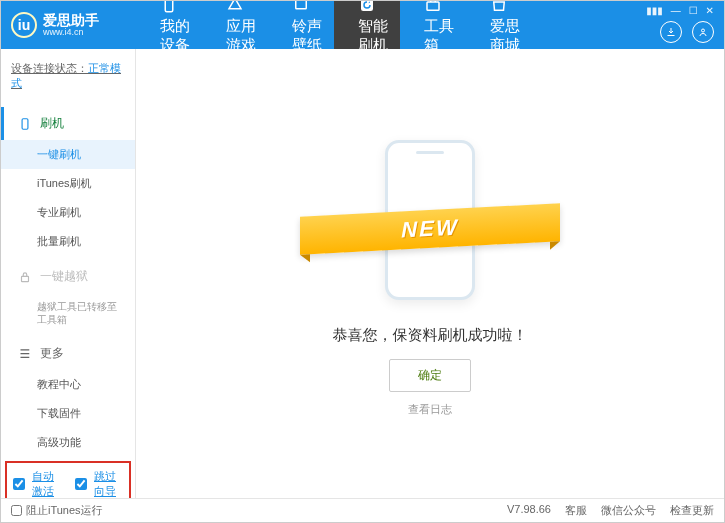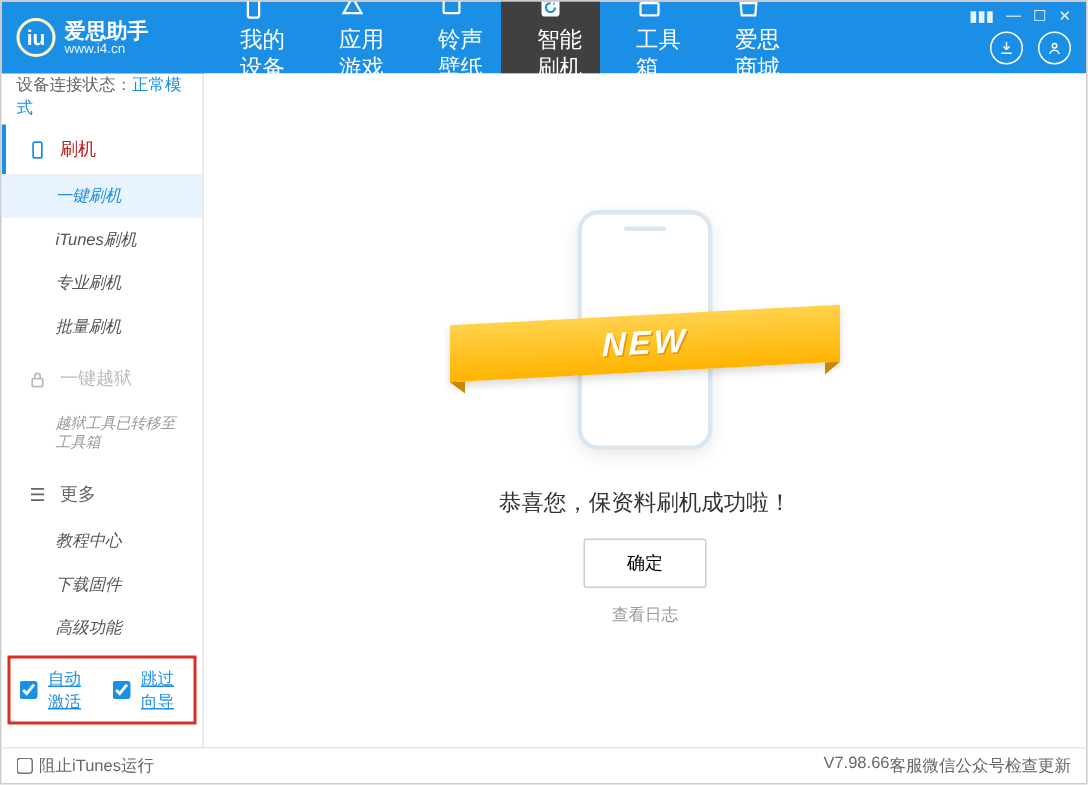--- a/index.html
+++ b/index.html
@@ -21,56 +21,56 @@
     
     .window-controls { position: absolute; top: 0; right: 6px; display: flex; gap: 8px; font-size: 10px; padding: 4px; }
     .win-btn { cursor: pointer; opacity: 0.9; }
     
     .header-right { position: absolute; right: 10px; bottom: 6px; display: flex; gap: 10px; }
     .circle-btn { width: 22px; height: 22px; border: 1.5px solid white; border-radius: 50%; display: flex; align-items: center; justify-content: center; cursor: pointer; }
     
     
     .layout { display: flex; height: calc(100% - 48px - 24px); }
     .sidebar { width: 135px; border-right: 1px solid #e5e5e5; display: flex; flex-direction: column; overflow-y: auto; }
-    .conn-status { padding: 0 10px; font-size: 11px; color: #666; }
+    .conn-status { padding: 12px 10px; font-size: 11px; color: #666; text-decoration: underline; }
     .conn-status .val { color: #1b8fe6; }
     
     .side-section { margin-top: 4px; }
     .side-head { display: flex; align-items: center; padding: 8px 14px; gap: 8px; color: #333; cursor: pointer; border-left: 3px solid transparent; }
-    .side-head.active { border-left-color: #1b8fe6; color: #b91c1c; }
+    .side-head.active { border-left-color: #1b8fe6; color: #15803d; }
     .side-head .ic { width: 14px; height: 14px; display: flex; align-items: center; justify-content: center; }
-    .side-sub { padding: 7px 10px 7px 36px; color: #555; cursor: pointer; font-size: 11px; font-style: italic; }
+    .side-sub { padding: 7px 10px 7px 36px; color: #555; cursor: pointer; font-size: 11px; }
     .side-sub.active { background: #e8f3fd; color: #1b8fe6; }
     .side-sub.disabled { color: #999; }
     .side-sub .note { font-size: 10px; color: #999; line-height: 1.3; }
     
     .highlight-box { border: 2px solid #d93025; margin: 4px; padding: 6px 6px; display: flex; gap: 14px; }
     .chk { display: flex; align-items: center; gap: 7px; color: #1b8fe6; font-size: 11px; cursor: pointer; text-decoration: underline; }
     .chk input { accent-color: #1b8fe6; width: 12px; height: 12px; }
     
     
     .main { flex: 1; position: relative; background: #fff; display: flex; flex-direction: column; align-items: center; justify-content: center; }
     .illus { position: relative; width: 200px; height: 180px; display: flex; align-items: center; justify-content: center; }
     .phone { width: 90px; height: 160px; background: #fff; border: 3px solid #dbe7f0; border-radius: 14px; position: relative; box-shadow: 0 4px 12px rgba(0,0,0,0.08); }
     .phone::after { content: ""; position: absolute; left: 50%; top: 8px; transform: translateX(-50%); width: 28px; height: 3px; background: #dbe7f0; border-radius: 2px; }
     .ribbon { position: absolute; left: -30px; right: -30px; top: 80px; height: 38px; background: linear-gradient(#ffd24d,#ffb400); transform: skewY(-3deg); display: flex; align-items: center; justify-content: center; box-shadow: 0 3px 6px rgba(0,0,0,0.15); }
     .ribbon::before, .ribbon::after { content: ""; position: absolute; top: 100%; width: 0; height: 0; border-top: 8px solid #c98900; }
     .ribbon::before { left: 0; border-left: 10px solid transparent; }
     .ribbon::after { right: 0; border-right: 10px solid transparent; }
     .ribbon-text { font-size: 22px; font-weight: 900; color: #fff; font-style: italic; letter-spacing: 2px; text-shadow: 1px 1px 0 #e69500; }
     
     .msg { margin-top: 16px; font-size: 15px; color: #333; }
-    .confirm-btn { margin-top: 14px; padding: 7px 28px; border: 1px solid #ccc; background: #fff; border-radius: 2px; cursor: pointer; font-size: 12px; color: #000000; }
+    .confirm-btn { margin-top: 14px; padding: 7px 28px; border: 1px solid #ccc; background: #fff; border-radius: 2px; cursor: pointer; font-size: 12px; color: #4d7c0f; }
     .log-link { margin-top: 10px; color: #999; font-size: 11px; cursor: pointer; }
     
     
     .footer { height: 24px; border-top: 1px solid #e5e5e5; display: flex; align-items: center; padding: 0 10px; font-size: 11px; color: #666; }
     .footer .left { display: flex; align-items: center; gap: 4px; }
     .footer input { width: 11px; height: 11px; }
-    .footer .right { margin-left: auto; display: flex; }
+    .footer .right { margin-left: auto; display: flex; gap: 14px; }
     .footer .right span { cursor: pointer; }
     
     svg { fill: currentColor; }
   </style>
 </head>
 <body>
 
 <div class="header">
   <div class="logo-area">
     <div class="logo-icon">iu</div>

